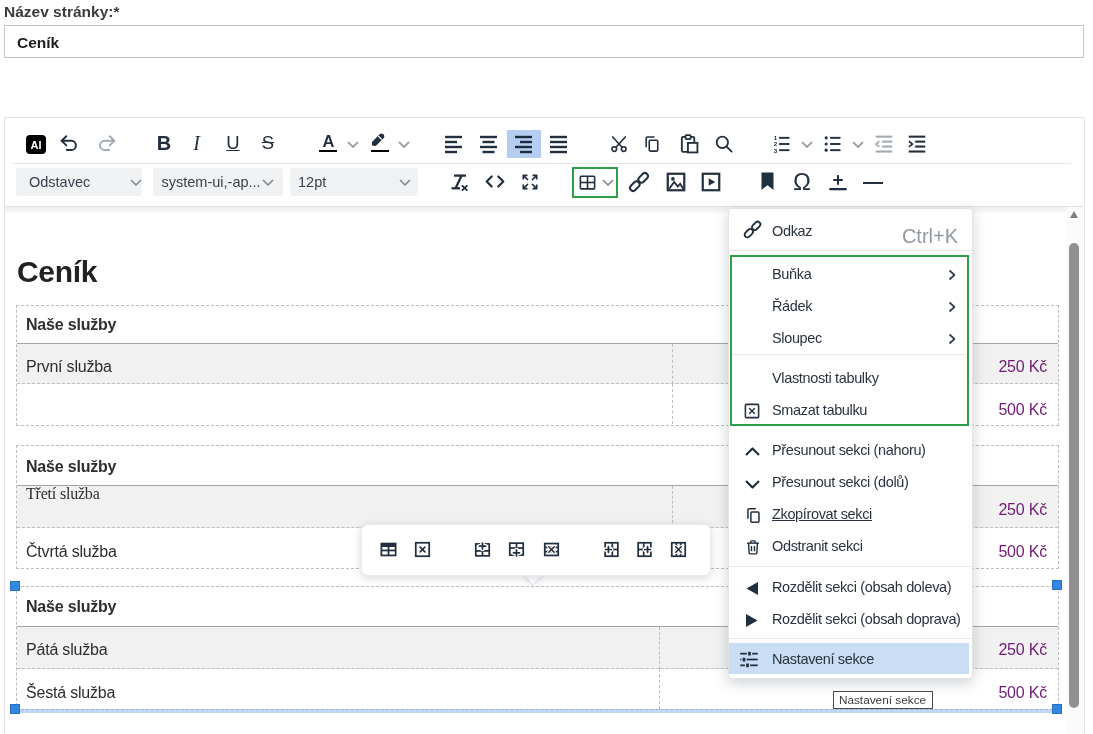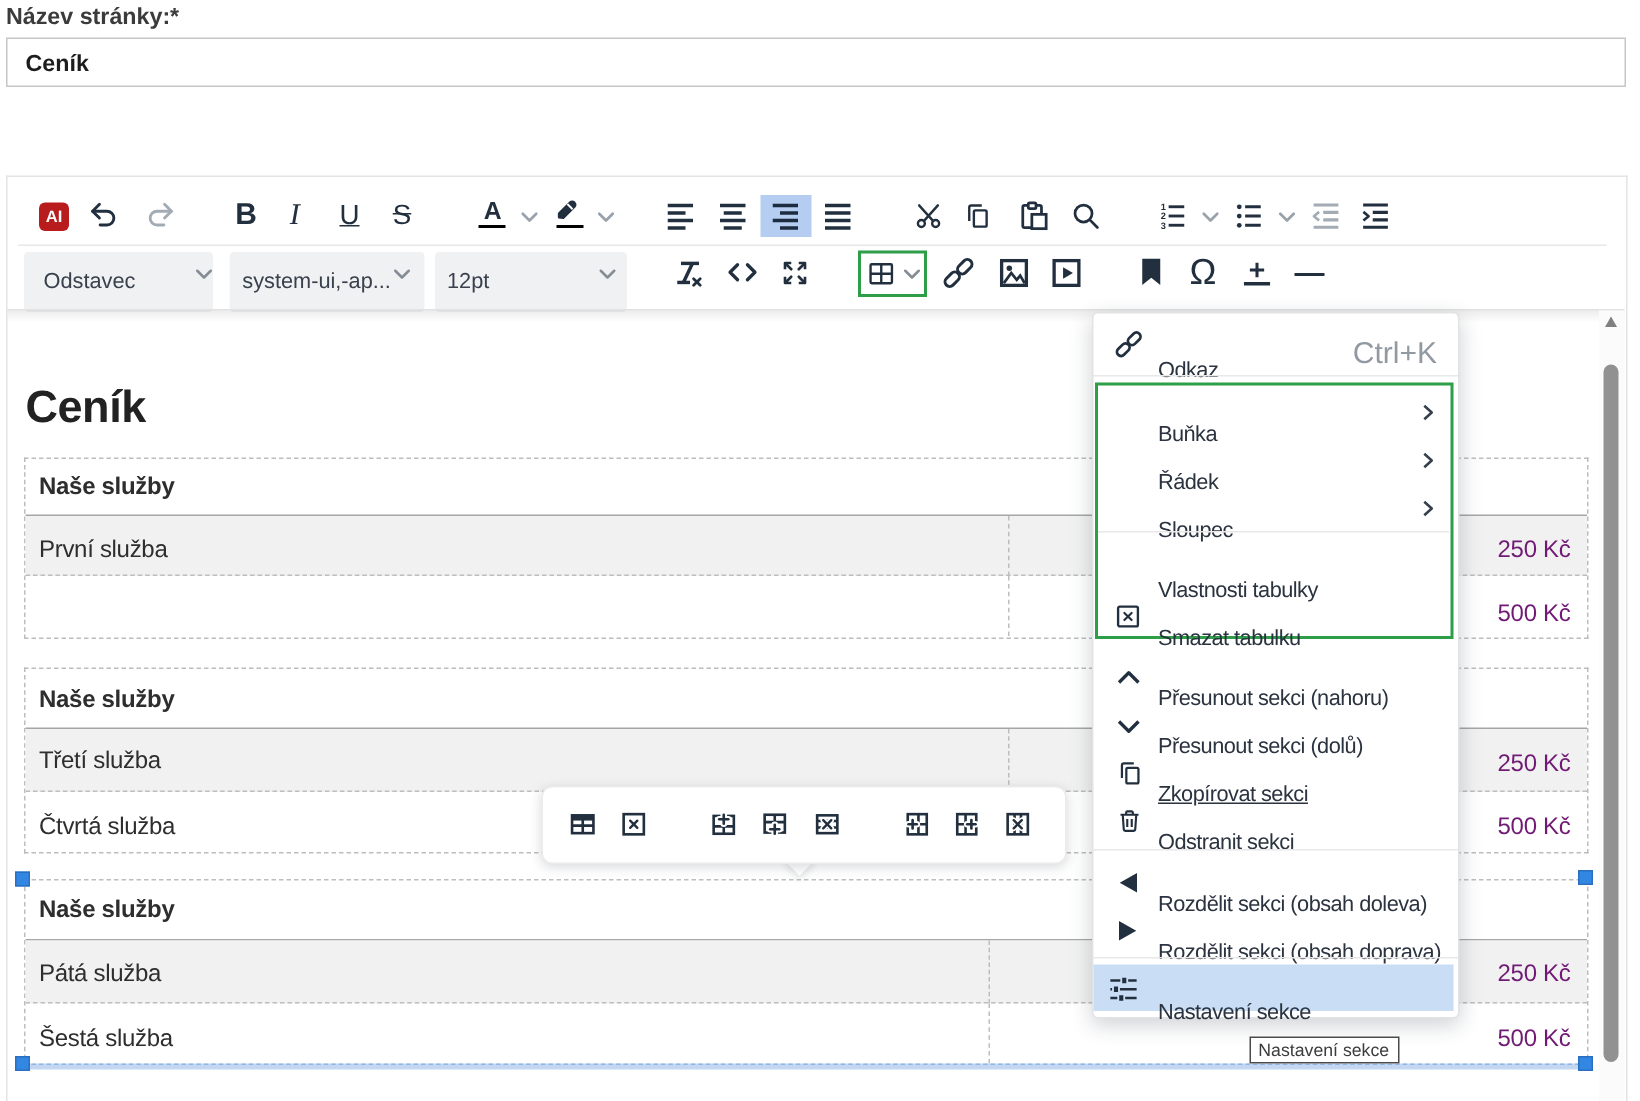--- a/index.html
+++ b/index.html
@@ -14,21 +14,21 @@
   .help{left:4px;top:64.5px;font-size:12.5px;letter-spacing:-0.1px;color:#6e6e6e;}
   
   .frame{left:4px;top:117px;width:1079px;height:640px;border:1px solid #e4e4e4;border-bottom:none;background:#fff;}
   .rowsep{left:12px;top:163px;width:1059px;height:0;border-top:1px solid #e7e7e7;}
   .tbbot{left:5px;top:206px;width:1078px;height:0;border-top:1px solid #e2e2e2;}
   .tbshadow{left:5px;top:207px;width:1078px;height:8px;
      background:linear-gradient(to bottom,rgba(0,0,0,0.075),rgba(0,0,0,0));}
   
   .ib{position:absolute;display:flex;align-items:center;justify-content:center;}
   .ink{color:#222f3e;}
-  .sel{position:absolute;height:40px;top:168px;background:#f0f1f3;border-radius:3px;
+  .sel{position:absolute;height:28px;top:168px;background:#f0f1f3;border-radius:3px;
        display:flex;align-items:center;font-size:14.5px;color:#39414d;}
   .sel span{padding-left:13px;}
   
   .h1{left:17px;top:257px;font-size:30px;font-weight:700;color:#222222;line-height:1;letter-spacing:-0.3px;}
   .tbl{position:absolute;left:16px;width:1041px;border:1px dashed #bdbdbd;background:#fff;}
   .trow{position:relative;box-sizing:border-box;width:100%;}
   .gray{background:#f1f1f1;}
   .hdr{border-bottom:1px solid #a6a6a6;}
   .rdash{border-bottom:1px dashed #bdbdbd;}
   .ct{position:absolute;left:9px;font-size:16px;letter-spacing:-0.2px;line-height:1;color:#2e2e2e;white-space:nowrap;}
@@ -43,21 +43,21 @@
   .sbarrow{left:1070px;top:211px;width:0;height:0;border-left:4.5px solid transparent;
      border-right:4.5px solid transparent;border-bottom:7px solid #808080;}
   
   .pop{left:361px;top:524px;width:348px;height:50px;background:#fff;border:1px solid #ebebeb;
        border-radius:7px;box-shadow:0 2px 8px rgba(34,47,62,0.18);}
   .poparrow{left:526px;top:567px;width:14px;height:14px;background:#fff;transform:rotate(45deg);
        box-shadow:2px 2px 4px rgba(34,47,62,0.12);}
   
   .menu{left:728px;top:208px;width:245px;height:471px;background:#fff;border:1px solid #e3e3e3;
         border-radius:4px;box-shadow:0 4px 14px rgba(34,47,62,0.22);box-sizing:border-box;}
-  .mi{position:absolute;left:772px;font-size:14.5px;letter-spacing:-0.35px;line-height:1;color:#2a333f;white-space:nowrap;margin-top:16px;}
+  .mi{position:absolute;left:772px;font-size:14.5px;letter-spacing:-0.35px;line-height:1;color:#2a333f;white-space:nowrap;}
   .msep{position:absolute;left:729px;width:243px;border-top:1px solid #e8e8e8;}
   .greenbox{left:729.5px;top:254.5px;width:239px;height:171px;border:2.5px solid #2f9e48;box-sizing:border-box;}
   .hilite{left:729px;top:643px;width:240px;height:31px;background:#c9ddf4;}
   .marrow{position:absolute;left:946px;width:12px;height:12px;}
   .kbd{position:absolute;left:0;width:958px;text-align:right;font-size:20px;color:#9199a2;}
   
   .tip{left:832.5px;top:690.5px;width:100px;height:18px;border:1px solid #4a4a4a;background:#fff;
        font-size:11.8px;color:#3c3c3c;display:flex;align-items:center;justify-content:center;box-sizing:border-box;}
 </style>
 </head>
@@ -65,21 +65,21 @@
 <div id="page">
 
   <div class="abs lbl">Název stránky:*</div>
   <div class="abs inp"></div>
   <div class="abs inptxt">Ceník</div>
 
   <div class="abs frame"></div>
   <div class="abs rowsep"></div>
   <div id="row1">
 
-    <div class="ib" style="left:26px;top:135px;width:20px;height:19px;background:#b91c1c;border-radius:4px;color:#fff;font-size:11px;font-weight:700;">AI</div>
+    <div class="ib" style="left:26px;top:135px;width:20px;height:19px;background:#000000;border-radius:4px;color:#fff;font-size:11px;font-weight:700;">AI</div>
 
     <svg class="abs" style="left:58px;top:133px;" width="23" height="22" viewBox="0 0 24 24">
         <g fill="none" stroke="#222f3e" stroke-width="2.1" stroke-linecap="round" stroke-linejoin="round">
           <path d="M8.5 3.5 L3.5 8.5 L8.5 13.5"></path>
           <path d="M3.5 8.5 H14 a5 5 0 0 1 0 10 H9"></path>
         </g>
       </svg>
 
     <svg class="abs" style="left:95px;top:133px;" width="23" height="22" viewBox="0 0 24 24">
         <g fill="none" stroke="#a3abb5" stroke-width="2.1" stroke-linecap="round" stroke-linejoin="round">
@@ -336,21 +336,21 @@
         <span class="price" style="top:18px;">500 Kč</span>
         <span class="cdiv" style="left:655px;height:40px;"></span>
       </div>
   </div>
 
   <div class="tbl" style="top:445px;height:122px;">
     <div class="trow hdr" style="height:40px;">
         <span class="ct bold" style="top:13px;">Naše služby</span>
       </div>
     <div class="trow gray rdash" style="height:42px;">
-        <span class="ct" style="top:14px;">Třetí služba</span>
+        <span class="ct" style="top:0;font-family:Liberation Serif, serif;">Třetí služba</span>
         <span class="price" style="top:16px;">250 Kč</span>
         <span class="cdiv" style="left:655px;height:42px;"></span>
       </div>
     <div class="trow" style="height:39px;">
         <span class="ct" style="top:16px;">Čtvrtá služba</span>
         <span class="price" style="top:16px;">500 Kč</span>
         <span class="cdiv" style="left:655px;height:39px;"></span>
       </div>
   </div>
 

